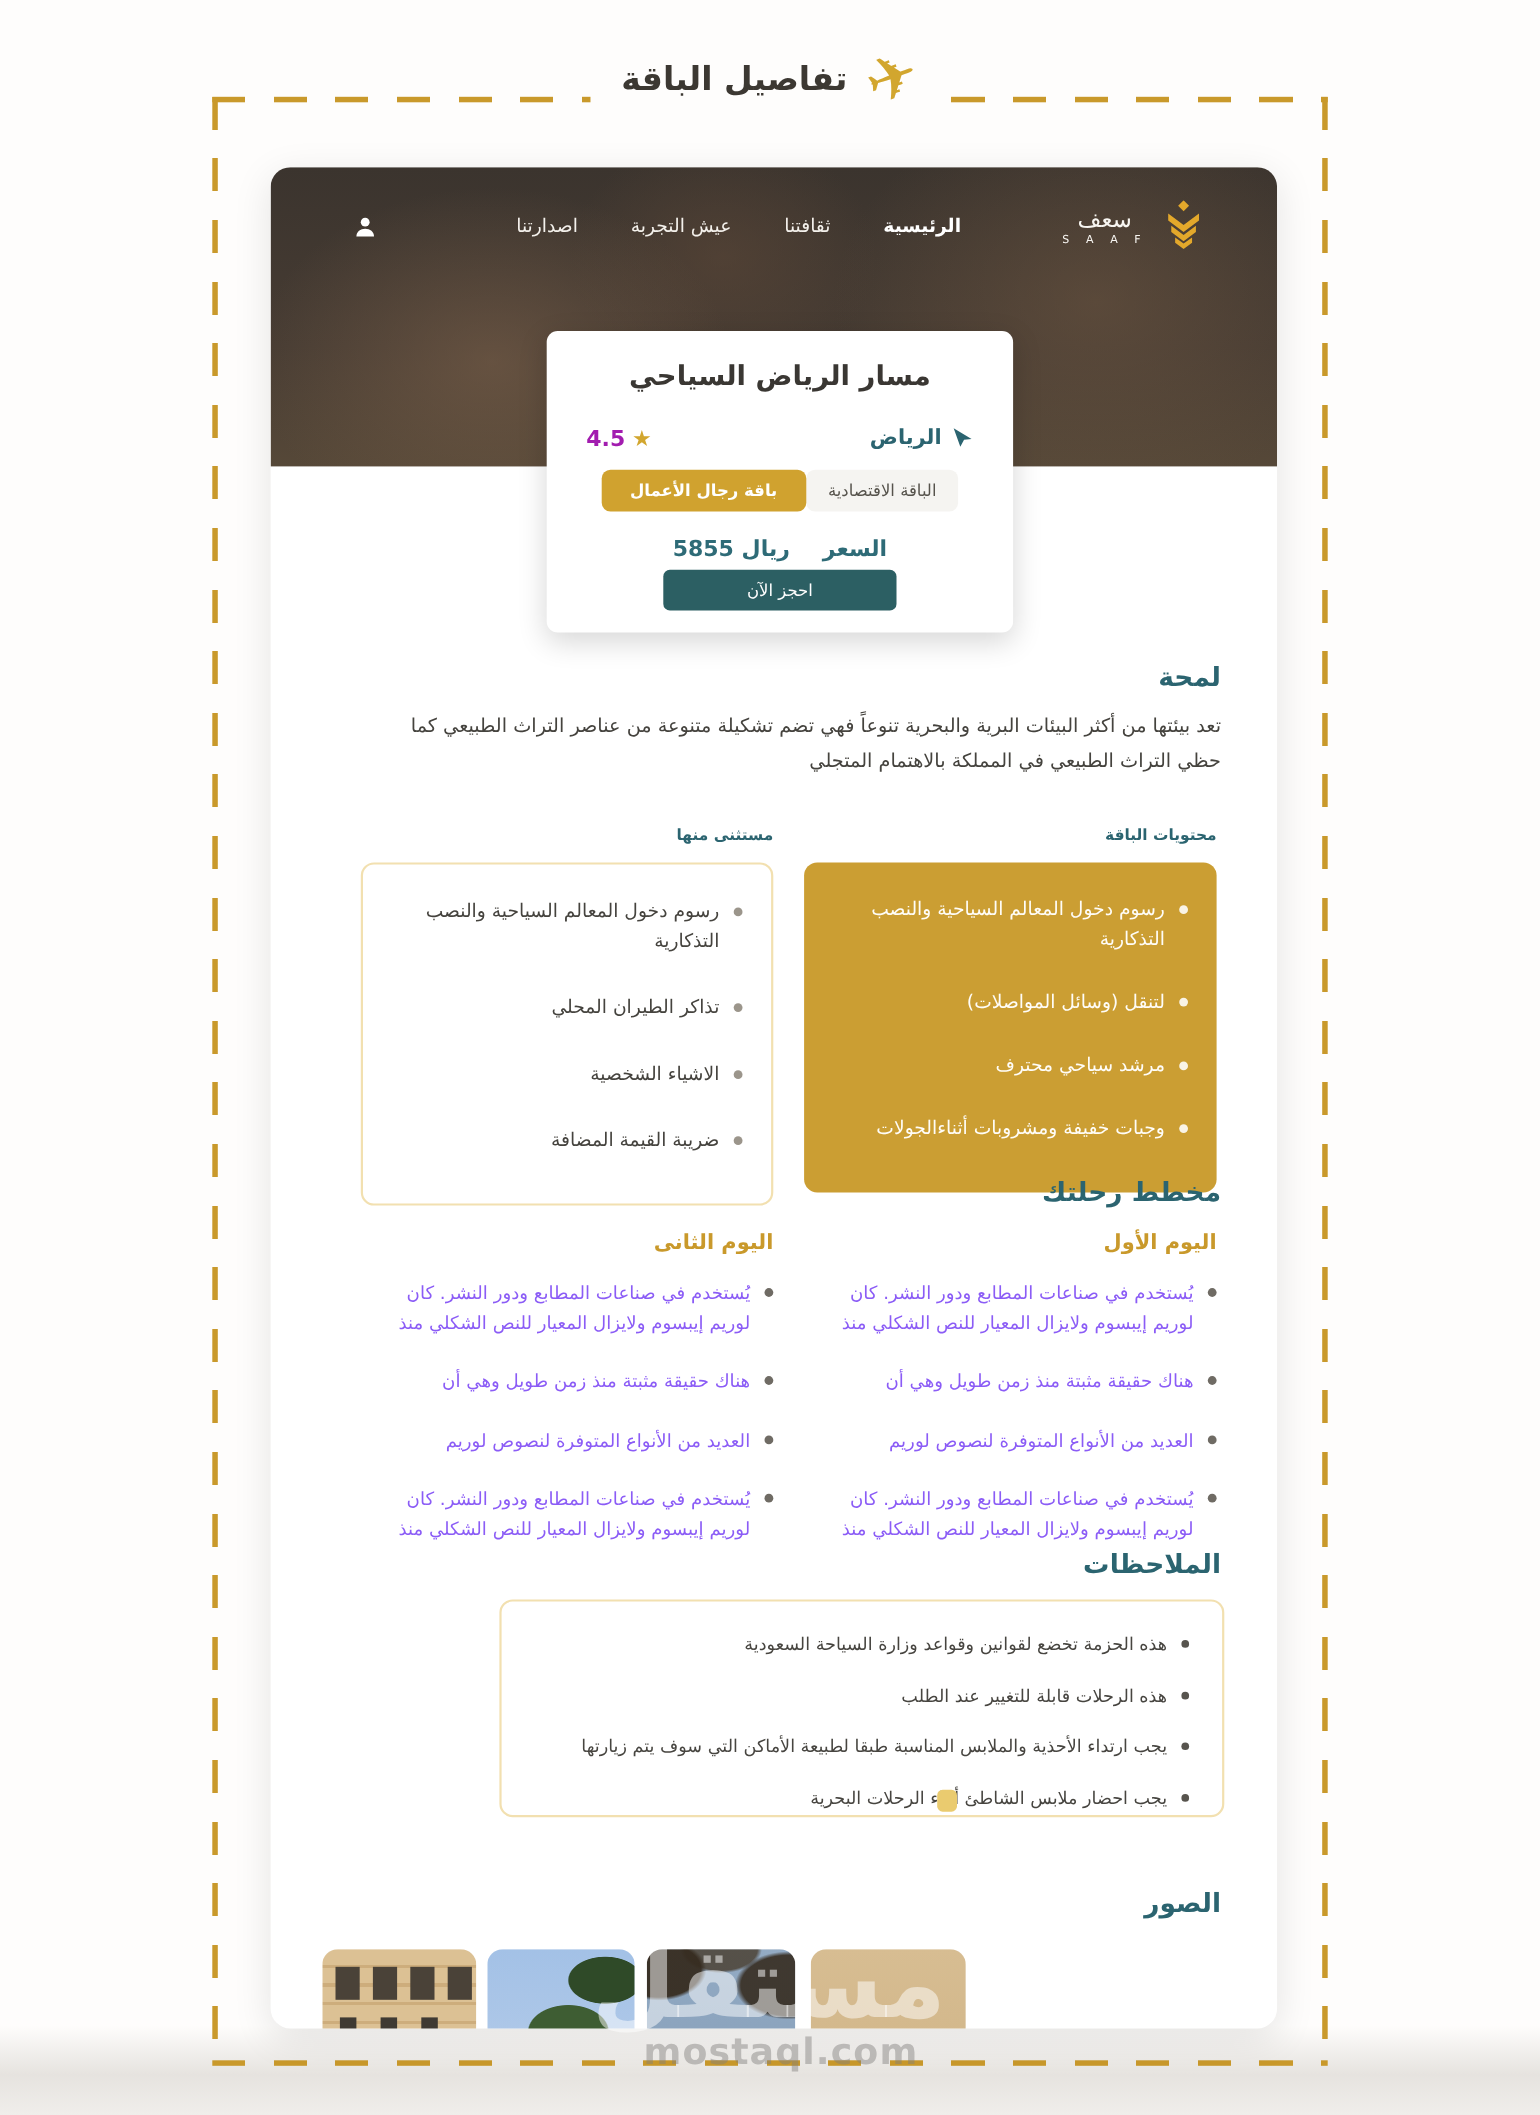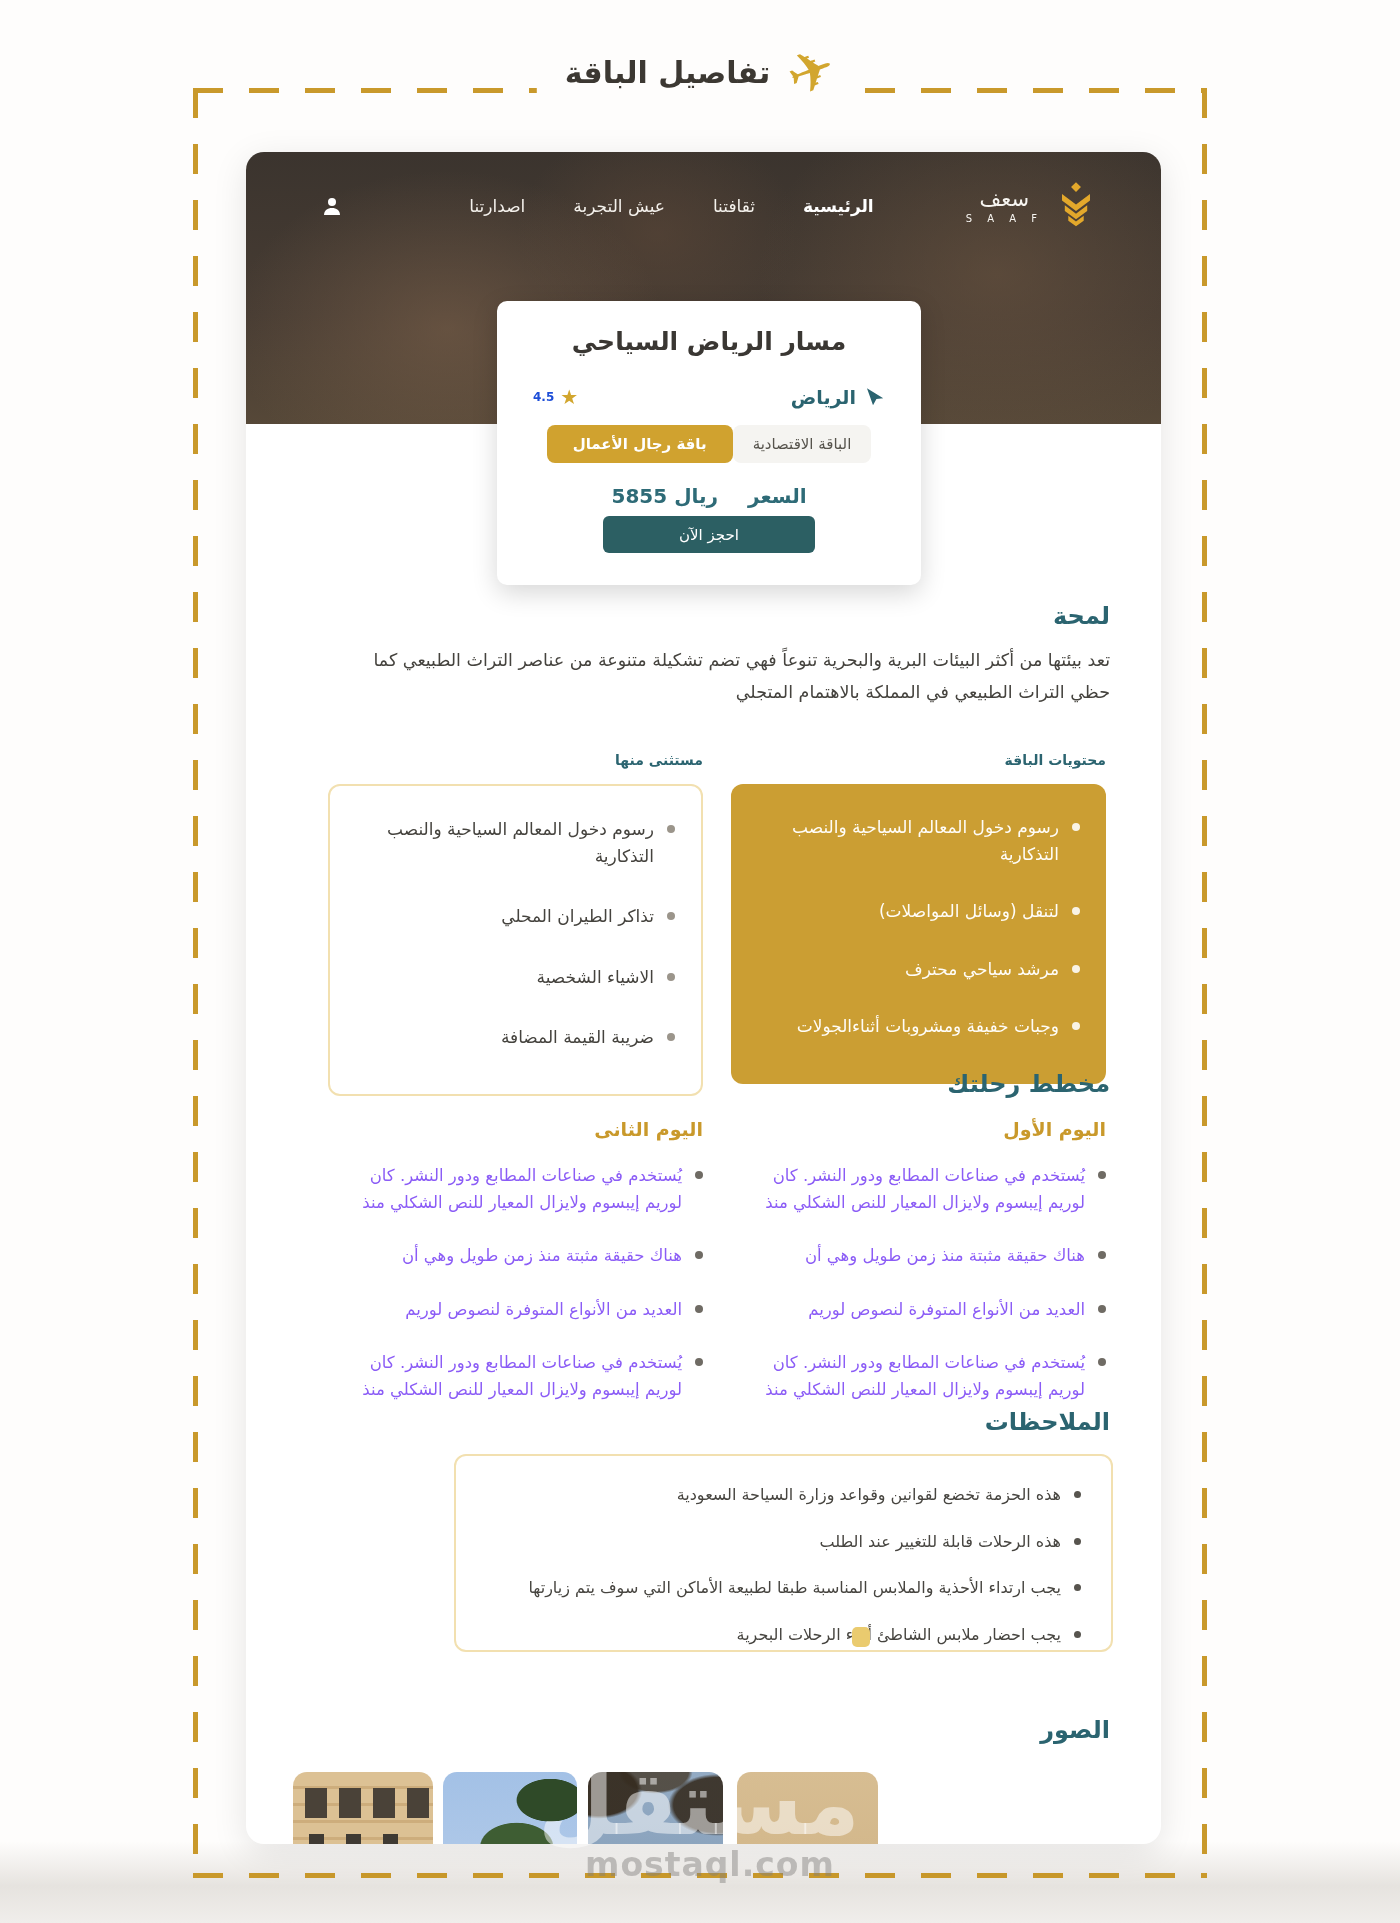--- a/index.html
+++ b/index.html
@@ -43,27 +43,27 @@
   .logo-text{text-align:center;color:#F8F6F2;}
   .lt-ar{font-size:21px;letter-spacing:1px;line-height:1.05;}
   .lt-en{font-size:10px;letter-spacing:6px;margin-top:2px;}
   .nav-items{display:flex;gap:48px;align-items:center;}
   .nav-items a{color:#F4F1EC;font-size:17px;text-decoration:none;cursor:pointer;}
   .nav-items a.active{font-weight:bold;color:#FFFFFF;}
   .user{margin-right:auto;cursor:pointer;display:inline-flex;}
 
   
   .info-card{position:absolute;left:251px;top:149px;width:424px;background:#fff;z-index:4;
-    border-radius:10px;box-shadow:0 8px 26px rgba(0,0,0,0.16);padding-bottom:32px;}
+    border-radius:10px;box-shadow:0 8px 26px rgba(0,0,0,0.16);padding-bottom:20px;}
   .info-card h2{margin:26px 0 0;text-align:center;font-size:25px;color:#3A3733;}
   .meta{display:flex;justify-content:space-between;align-items:center;margin-top:30px;padding:0 36px;}
   .loc{display:inline-flex;align-items:center;gap:9px;color:#2B6470;font-size:19px;font-weight:bold;}
   .loc svg{transform:rotate(8deg);}
   .rate{display:inline-flex;align-items:center;gap:6px;direction:ltr;}
-  .rate b{color:#1d4ed8;font-size:12px;}
+  .rate b{color:#a21caf;font-size:20px;}
   .star{color:#D2A62E;font-size:20px;line-height:1;}
   .tabs{display:flex;justify-content:center;margin-top:17px;background:transparent;}
   .tab{font-family:inherit;border:0;cursor:pointer;font-size:15px;padding:10px 20px;border-radius:8px;
     background:#F5F4F1;color:#56534C;}
   .tab.active{background:#D0A22F;color:#FFFFFF;font-weight:bold;padding:10px 26px;}
   .price{display:flex;justify-content:center;gap:30px;margin-top:21px;
     color:#2E6B77;font-size:20px;font-weight:bold;}
   .book{display:block;margin:8px auto 0;width:212px;height:37px;border:0;border-radius:6px;cursor:pointer;
     background:#2C5F63;color:#fff;font-size:15px;font-family:inherit;}
 

